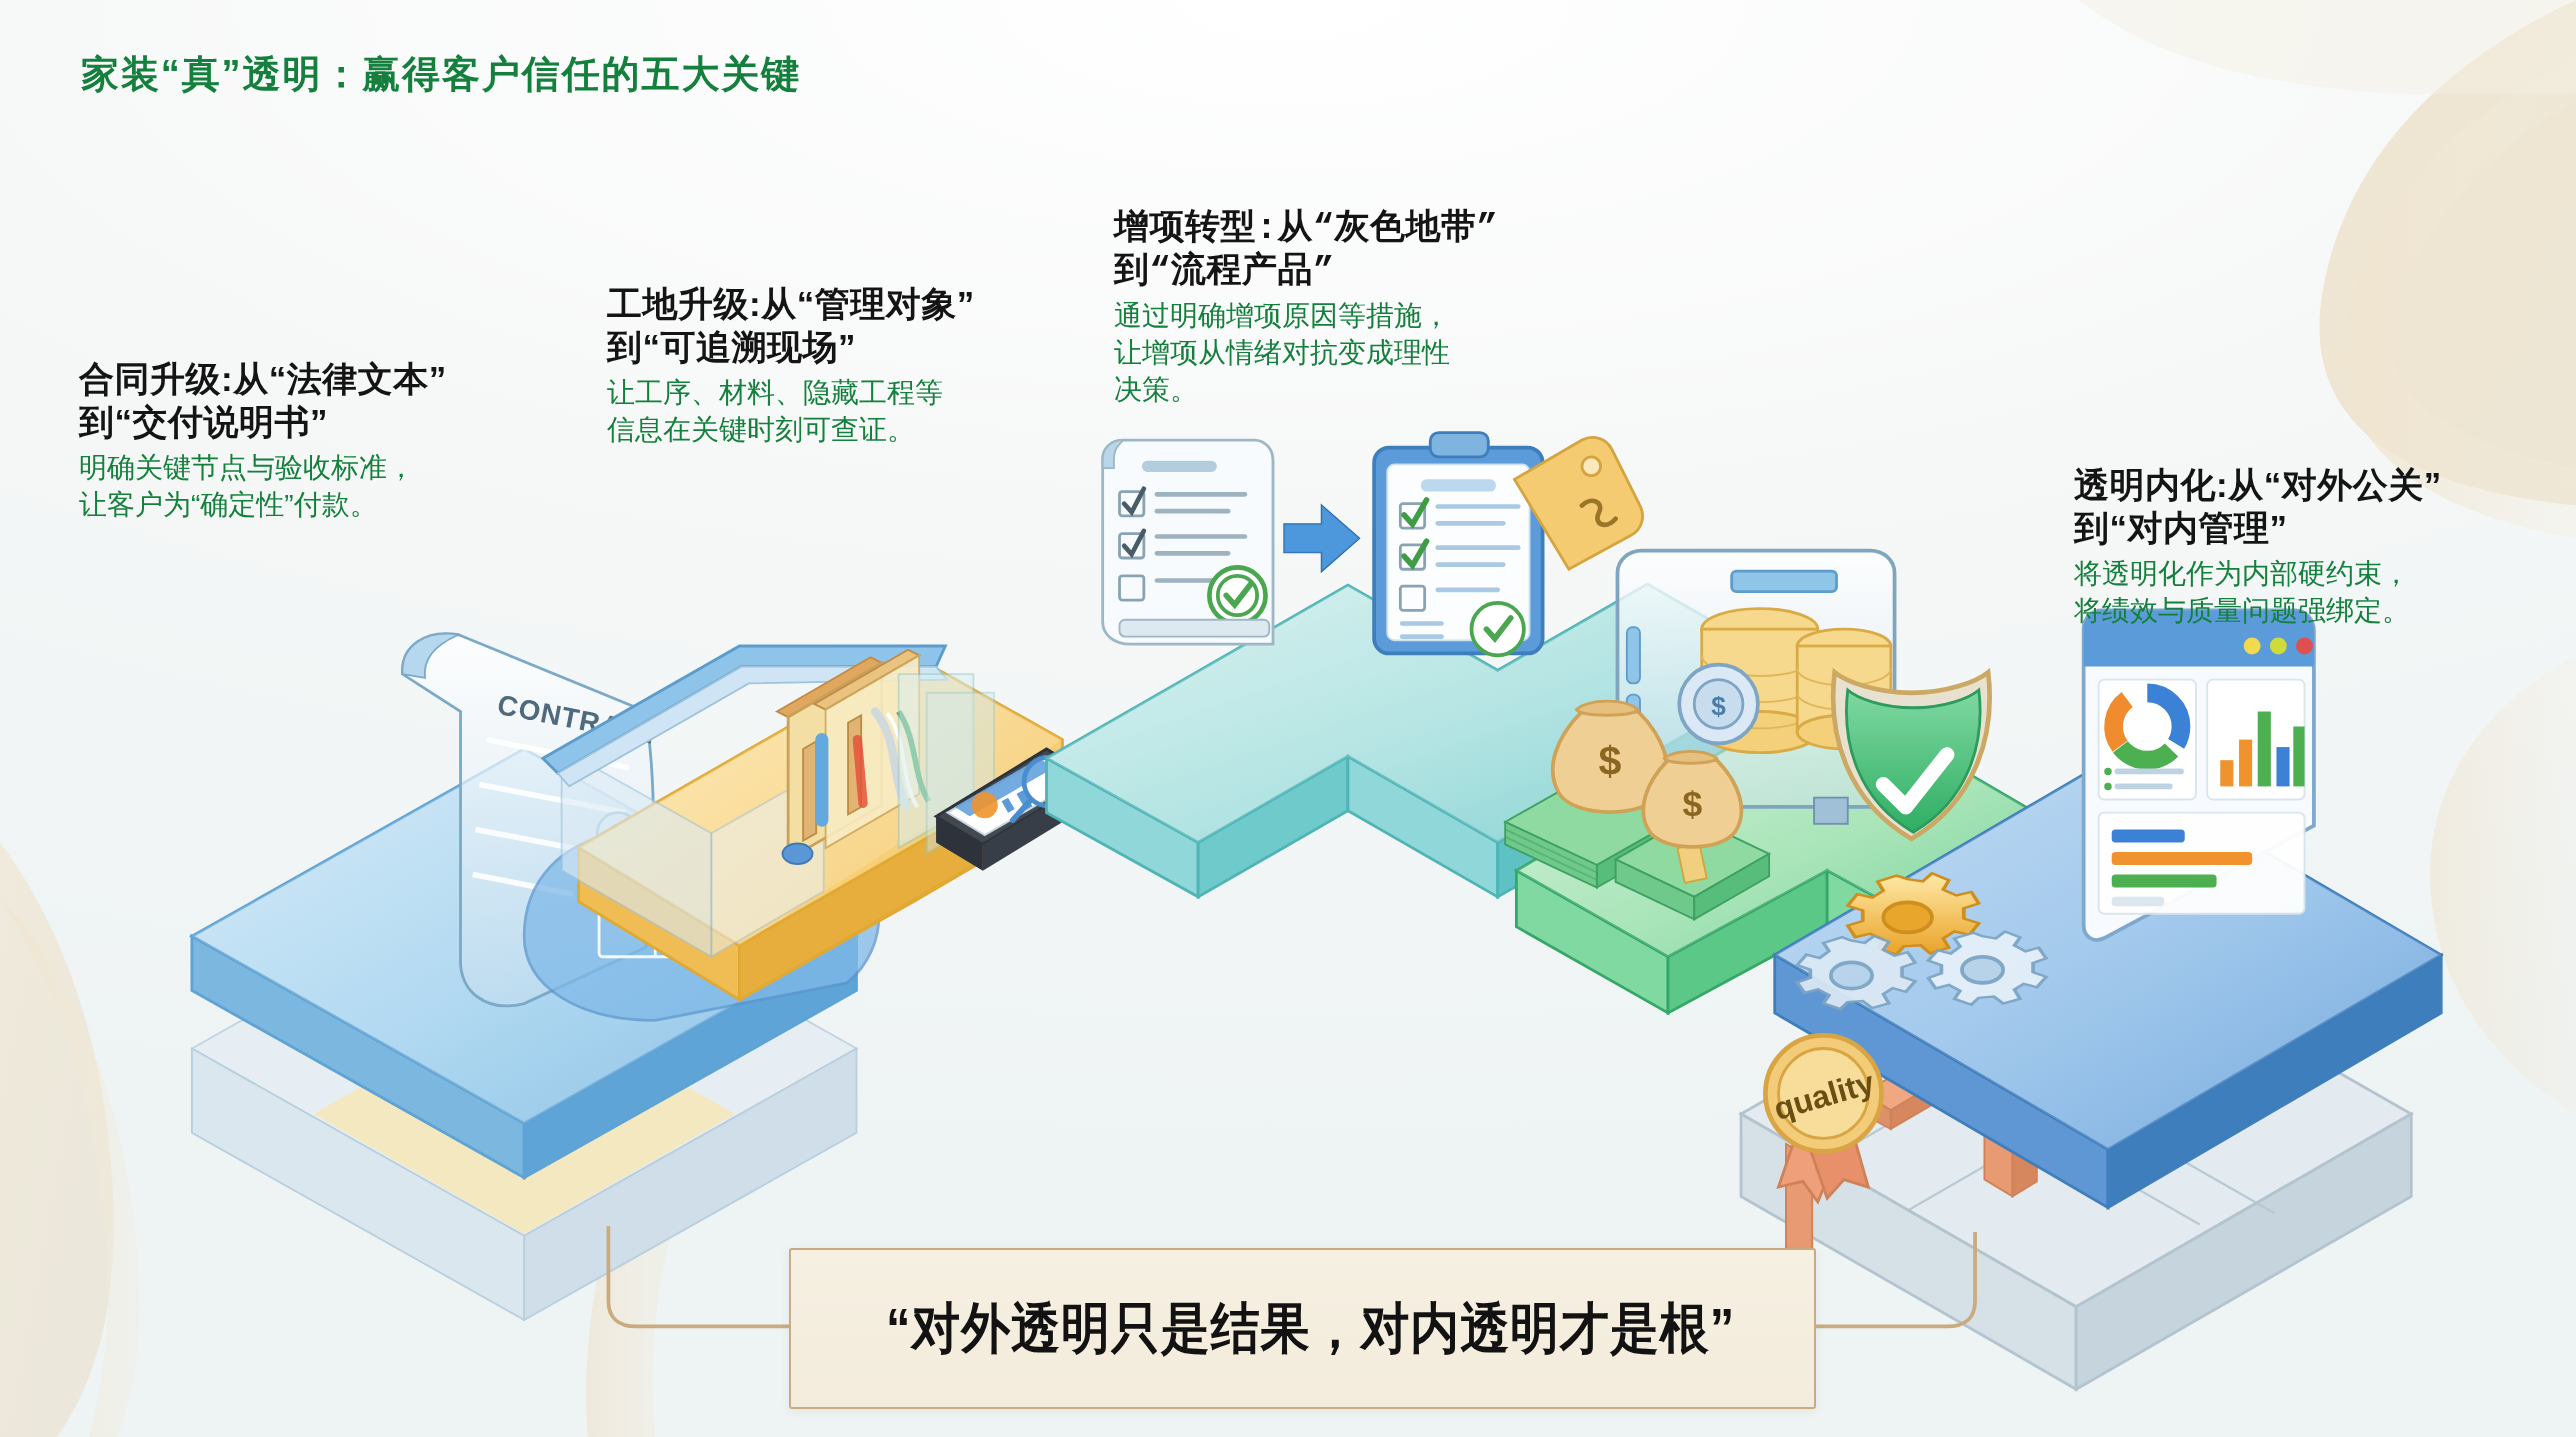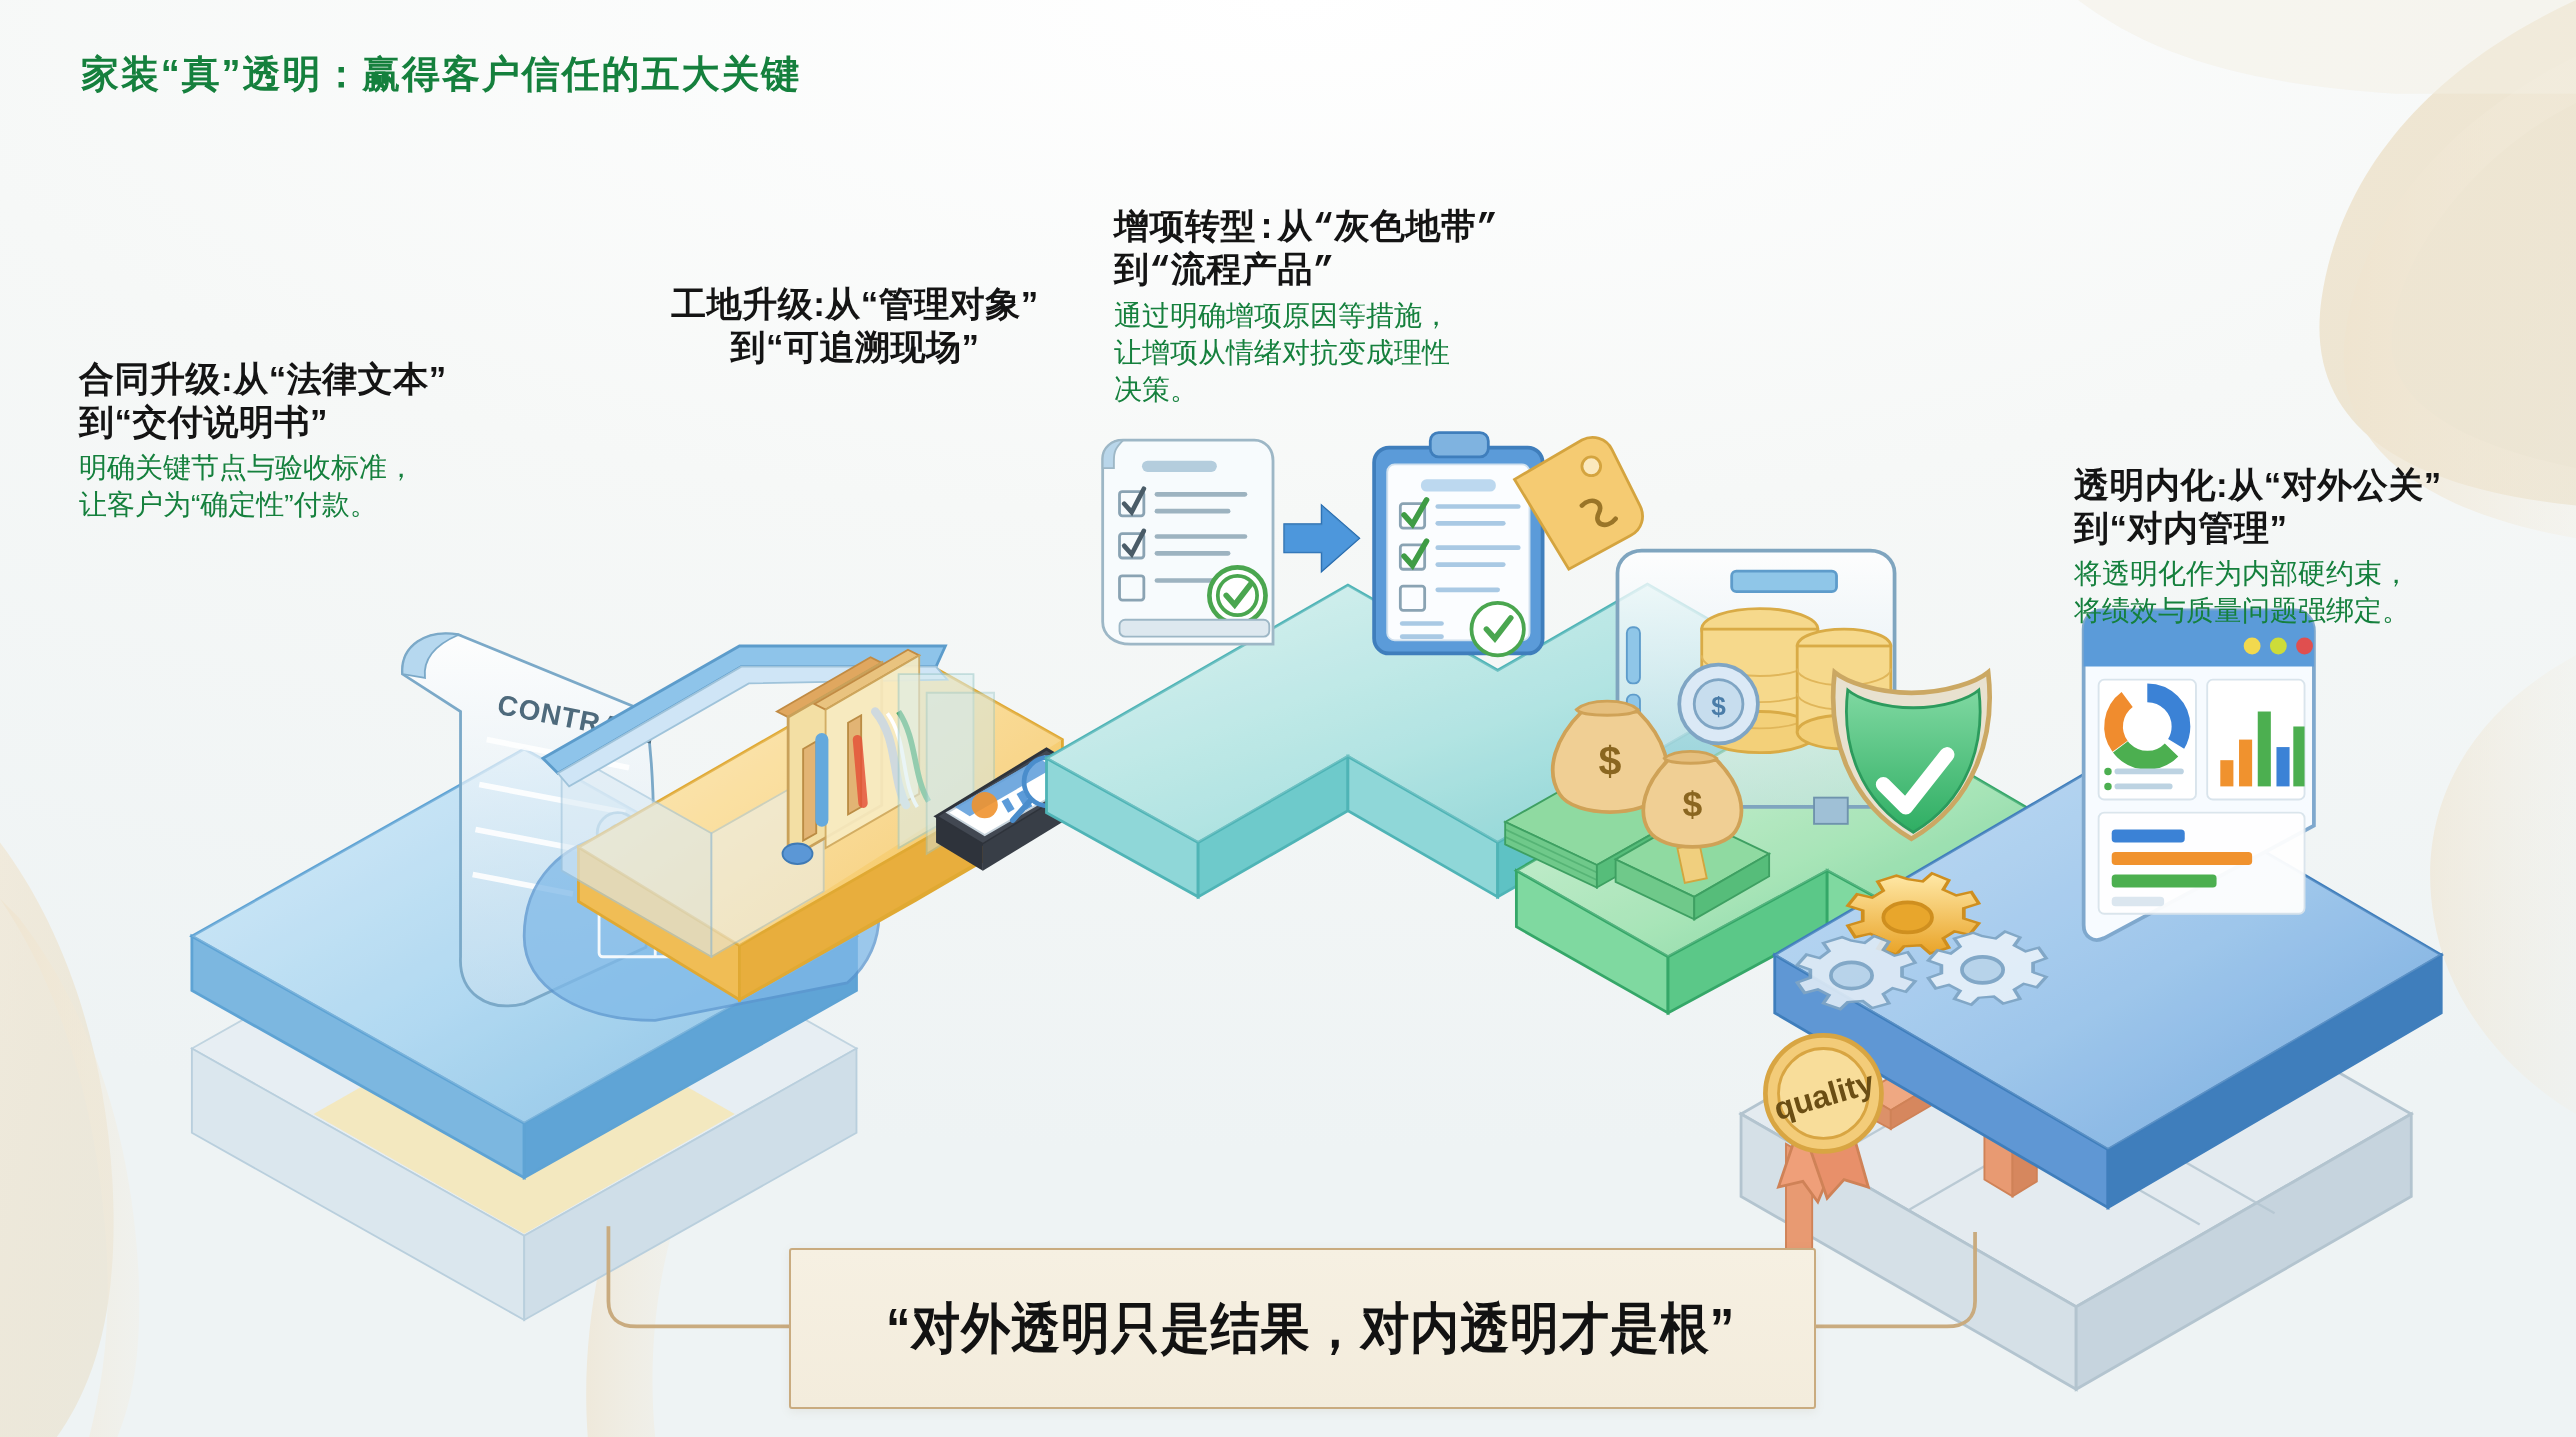--- a/index.html
+++ b/index.html
@@ -20,21 +20,21 @@
   .tblock .head{
     font-weight:bold;color:#141414;letter-spacing:0.5px;
     line-height:1.22;white-space:pre-line;
   }
   .tblock .body{
     color:#15803d;line-height:1.33;white-space:pre-line;margin-top:5.6px;
   }
   .s1{left:79px;top:358px;width:505px;}
   .s1 .head{font-size:35px;}
   .s1 .body{font-size:28px;}
-  .s2{left:607px;top:283px;width:496px;text-align:center;}
+  .s2{left:607px;top:283px;width:496px;}
   .s2 .head{font-size:35px;}
   .s2 .body{font-size:28px;}
   .s3{left:1114px;top:208px;width:487px;font-family:Liberation Mono, monospace;}
   .s3 .head{font-size:35px;}
   .s3 .body{font-size:28px;}
   .s4{left:1617px;top:320px;width:487px;}
   .s4 .head{font-size:35px;}
   .s4 .body{font-size:28px;}
   .s5{left:2074px;top:464px;width:487px;}
   .s5 .head{font-size:35px;}
@@ -497,20 +497,22 @@
   <div class="tblock s1">
     <div class="head">合同升级:从“法律文本”
 到“交付说明书”</div>
     <div class="body">明确关键节点与验收标准，
 让客户为“确定性”付款。</div>
   </div>
 
   <div class="tblock s2">
     <div class="head">工地升级:从“管理对象”
 到“可追溯现场”</div>
+    <div class="body">让工序、材料、隐藏工程等
+信息在关键时刻可查证。</div>
   </div>
 
   <div class="tblock s3">
     <div class="head">增项转型:从“灰色地带”
 到“流程产品”</div>
     <div class="body">通过明确增项原因等措施，
 让增项从情绪对抗变成理性
 决策。</div>
   </div>
 

